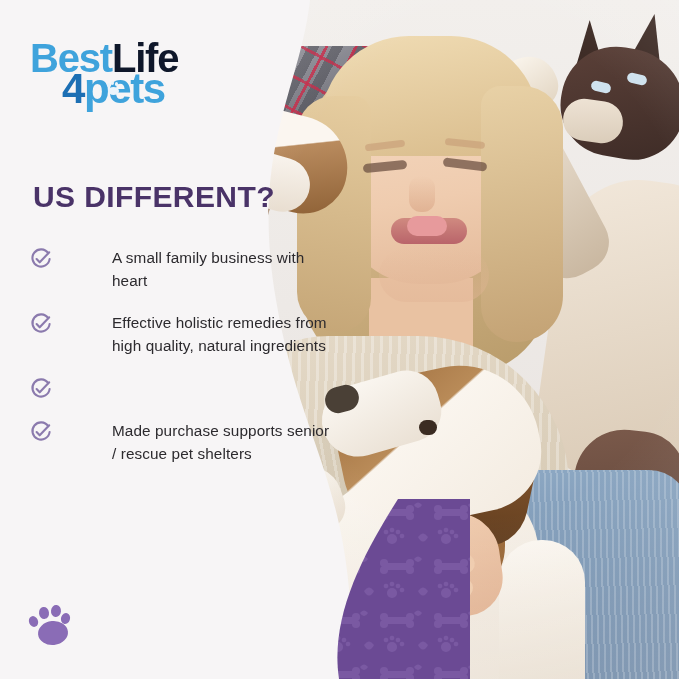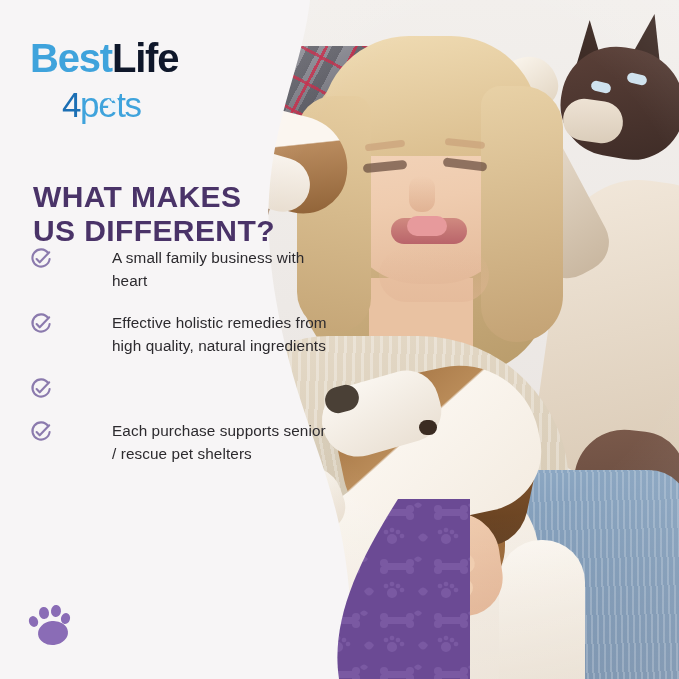--- a/index.html
+++ b/index.html
@@ -144,21 +144,21 @@
 
   
   #curve-mask{position:absolute;top:0;left:0;width:679px;height:679px;pointer-events:none;}
 
   
   #content{position:absolute;left:0;top:0;width:330px;height:679px;}
 
   
   #logo{position:absolute;left:30px;top:38px;width:170px;height:72px;}
   .logo-row1{position:absolute;left:0;top:0;font-size:40px;font-weight:700;letter-spacing:-1.2px;line-height:40px;}
-  .logo-row2{position:absolute;left:32px;top:46px;font-size:35px;font-weight:400;letter-spacing:-1.4px;line-height:42px;}
+  .logo-row2{position:absolute;left:32px;top:30px;font-size:42px;font-weight:700;letter-spacing:-1.4px;line-height:42px;}
   .lt-best{color:#3FA3DC;}
   .lt-life{color:#0f172a;}
   .lt-four{color:#1C6FB4;}
   .lt-pets{color:#3FA3DC;position:relative;}
   .logo-paw{position:absolute;left:44px;top:13px;width:15px;height:14px;}
   .logo-paw i{position:absolute;background:#EAF4FB;border-radius:50%;display:block;}
   .lp-pad{left:2px;top:6px;width:11px;height:8px;border-radius:6px 6px 5px 5px;}
   .lp-t1{left:1px;top:2px;width:3.4px;height:4px;}
   .lp-t2{left:5px;top:0px;width:3.4px;height:4.4px;}
   .lp-t3{left:9px;top:1px;width:3.4px;height:4.2px;}
@@ -299,21 +299,20 @@
         <span class="logo-paw">
           <i class="lp-pad"></i>
             <i class="lp-t1"></i>
             <i class="lp-t2"></i>
             <i class="lp-t3"></i>
         </span>
       </div>
     </div>
 
     <h1 id="headline">
-      <span>WHAT MAKES</span>
       <span class="l2">US DIFFERENT?</span>
     </h1>
 
     <ul id="bullets" style="list-style:none;margin:0;padding:0;">
       <li class="bullet">
         <span class="chk">
           <svg width="22" height="22" viewBox="0 0 22 22">
             <path d="M18.2 5.2 A8.6 8.6 0 1 0 19.6 11" fill="none" stroke="#8B7AAD" stroke-width="2.1" stroke-linecap="round"></path>
             <path d="M6.6 11.1 L9.7 14.3 L19.2 4.3" fill="none" stroke="#8B7AAD" stroke-width="2.1" stroke-linecap="round" stroke-linejoin="round"></path>
           </svg>
@@ -337,21 +336,21 @@
           </svg>
         </span>
       </li>
       <li class="bullet">
         <span class="chk">
           <svg width="22" height="22" viewBox="0 0 22 22">
             <path d="M18.2 5.2 A8.6 8.6 0 1 0 19.6 11" fill="none" stroke="#8B7AAD" stroke-width="2.1" stroke-linecap="round"></path>
             <path d="M6.6 11.1 L9.7 14.3 L19.2 4.3" fill="none" stroke="#8B7AAD" stroke-width="2.1" stroke-linecap="round" stroke-linejoin="round"></path>
           </svg>
         </span>
-        <span class="btxt">Each purchase supports senior / rescue pet shelters</span>
+        <span class="btxt">Made purchase supports senior / rescue pet shelters</span>
       </li>
     </ul>
 
     <div id="footer-paw">
       <i class="fp-pad"></i>
         <i class="fp-t1"></i>
         <i class="fp-t2"></i>
         <i class="fp-t3"></i>
         <i class="fp-t4"></i>
     </div>

